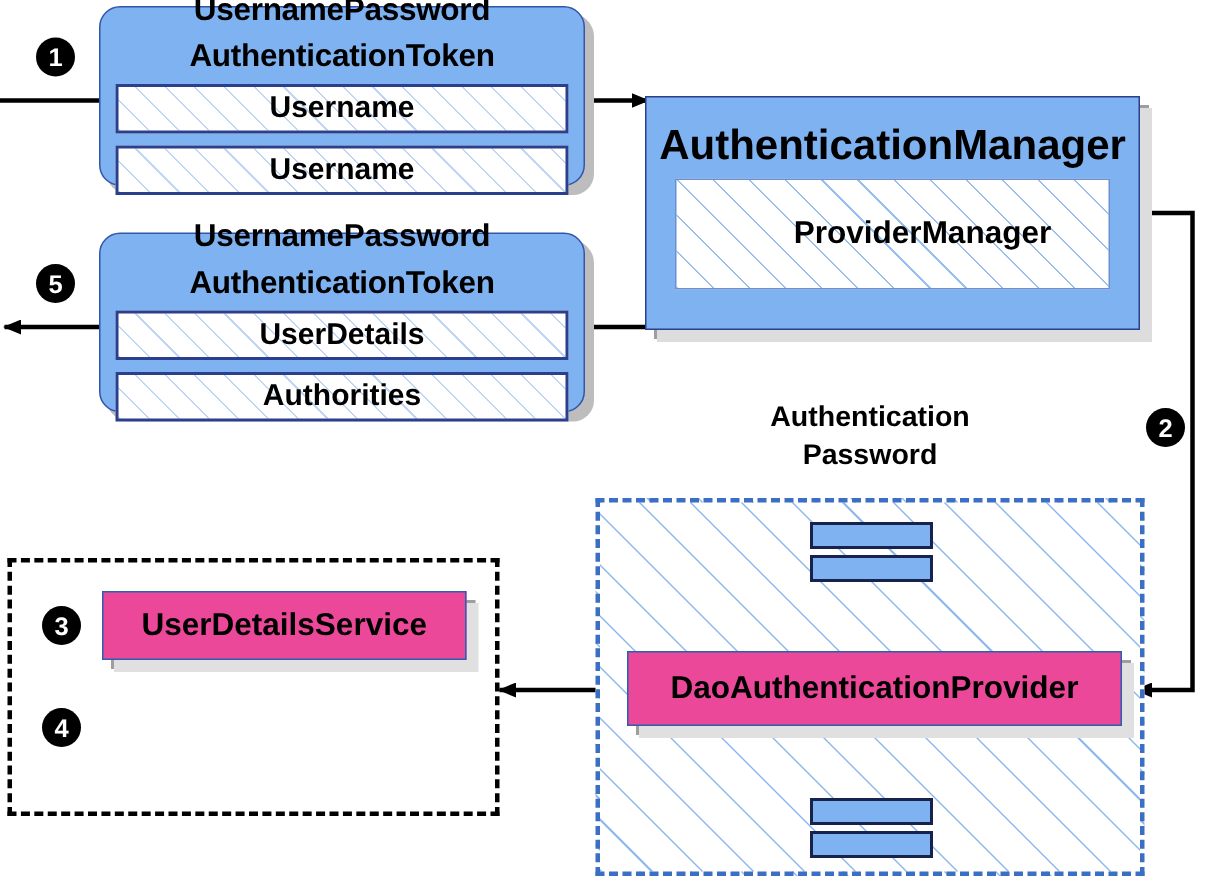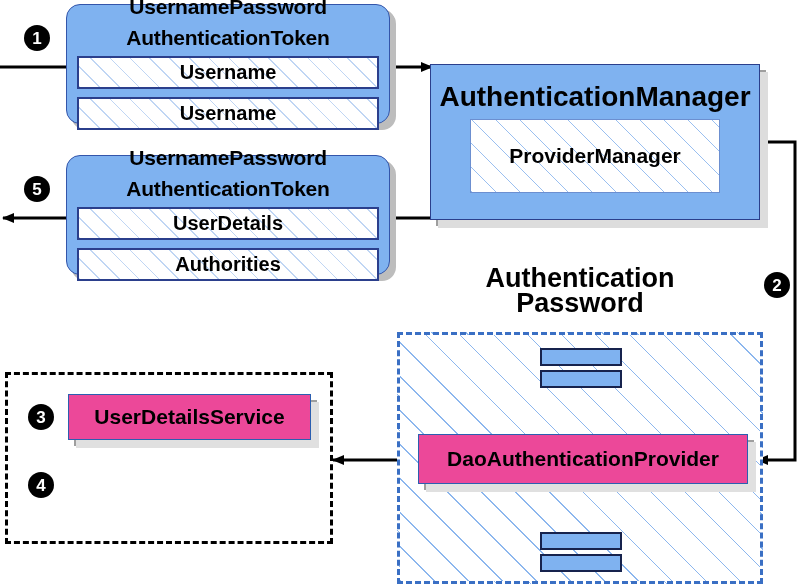--- a/index.html
+++ b/index.html
@@ -149,21 +149,21 @@
     position: absolute;
     box-sizing: border-box;
     background: #7FB2F0;
     border: 2px solid #17234d;
   }
 
   
   .group-caption {
     position: absolute;
     text-align: center;
-    font-size: 27px;
+    font-size: 19px;
     line-height: 25px;
     font-weight: bold;
     color: #000;
   }
 
   
   .badge {
     position: absolute;
     width: 26px;
     height: 26px;
@@ -212,21 +212,21 @@
     <div class="token-title">UsernamePassword</div>
     <div class="token-title">AuthenticationToken</div>
     <div class="token-fields">
       <div class="field-box">Username</div>
       <div class="field-box">Username</div>
     </div>
   </div>
 
   <div class="node manager-box" style="left:430px; top:64px; width:330px; height:156px;">
     <div class="manager-title">AuthenticationManager</div>
-    <div class="hatch-inner" style="width:248px; height:72px;">ProviderManager</div>
+    <div class="hatch-inner" style="width:248px; height:72px;padding-left:40px;">ProviderManager</div>
   </div>
 
   <div class="node token-box" style="left:66px; top:155px; width:324px; height:120px;">
     <div class="token-title">UsernamePassword</div>
     <div class="token-title">AuthenticationToken</div>
     <div class="token-fields">
       <div class="field-box">UserDetails</div>
       <div class="field-box">Authorities</div>
     </div>
   </div>

